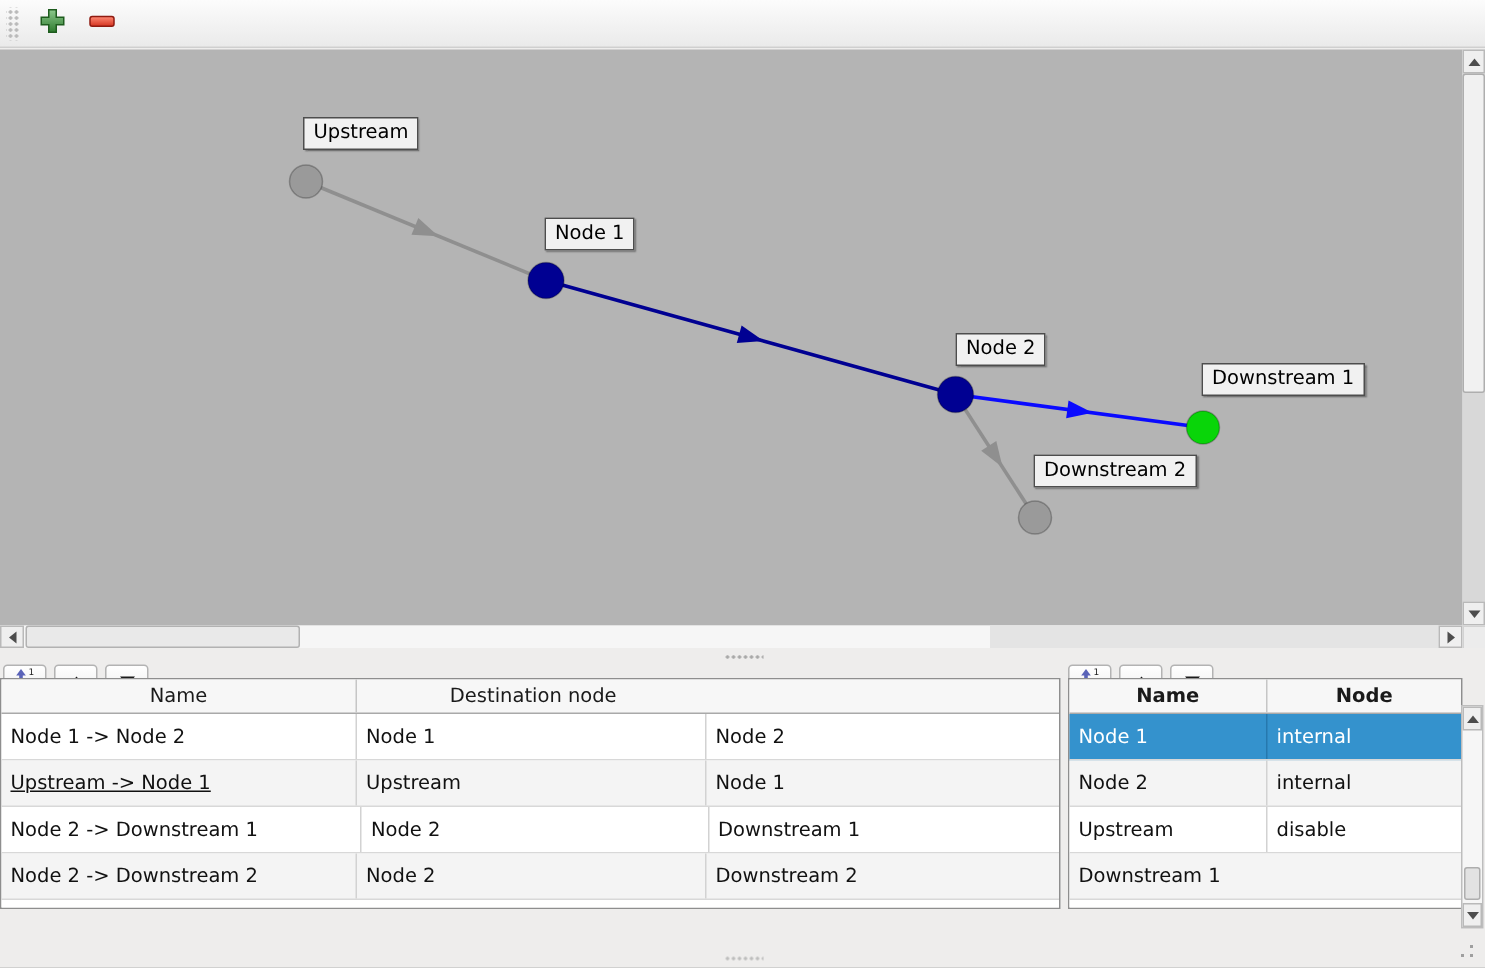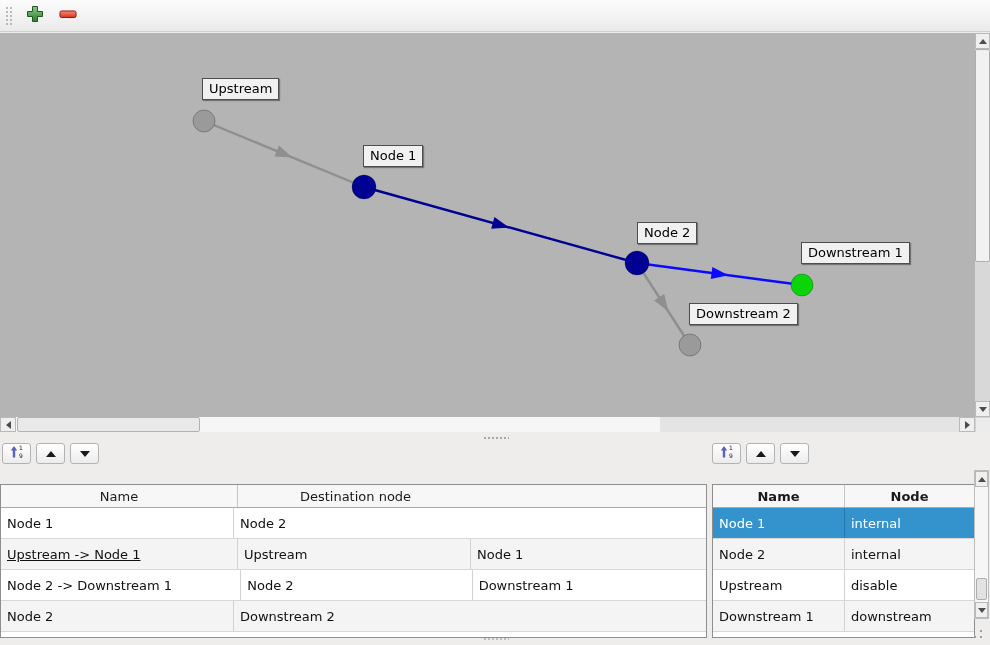--- a/index.html
+++ b/index.html
@@ -47,21 +47,21 @@
     background-image:radial-gradient(#a8a8a8 1px,transparent 1.2px);background-size:4px 4px;}
 
   
   .small-btn{position:absolute;width:29px;height:21px;background:linear-gradient(#ffffff,#ececec);
     border:1px solid #b3b3b3;border-radius:3px;box-sizing:border-box;
     display:flex;align-items:center;justify-content:center;padding:0;}
   .arrow-glyph-up{width:0;height:0;border-left:5px solid transparent;border-right:5px solid transparent;border-bottom:6px solid #1a1a1a;}
   .arrow-glyph-down{width:0;height:0;border-left:5px solid transparent;border-right:5px solid transparent;border-top:6px solid #1a1a1a;}
 
   
-  .table{position:absolute;top:484px;background:#fff;border:1px solid #8e8e8e;box-sizing:content-box;}
+  .table{position:absolute;top:452px;background:#fff;border:1px solid #8e8e8e;box-sizing:content-box;}
   .thead{display:flex;height:22px;background:#f7f7f7;border-bottom:1px solid #a9a9a9;}
   .th{font-size:13px;color:#1a1a1a;display:flex;align-items:center;justify-content:center;
     border-right:1px solid #c6c6c6;box-sizing:border-box;}
   .th:last-child{border-right:none;}
   .tr{display:flex;height:30px;border-bottom:1px solid #d8d8d8;background:#fff;}
   .tr:nth-child(even){background:#f4f4f4;}
   .td{font-size:13px;color:#111;display:flex;align-items:center;padding-left:6px;
     border-right:1px solid #d2d2d2;box-sizing:border-box;overflow:hidden;white-space:nowrap;}
   .td:last-child{border-right:none;}
   .tr.selected{background:var(--sel,#3492cd);}
@@ -197,34 +197,36 @@
     <div class="arrow-glyph-down"></div>
   </button>
 
 <div class="table" style="left:0;width:705px;">
   <div class="thead">
     <div class="th" style="width:237px;">Name</div>
     <div class="th" style="width:235px;">Destination node</div>
   </div>
   <div id="edge-rows">
       <div class="tr">
+        <div class="td" style="width: 237px;">Node 1 -&gt; Node 2</div>
         <div class="td" style="width: 233px;">Node 1</div>
         <div class="td" style="width: 235px;">Node 2</div>
       </div>
       <div class="tr">
         <div class="td" style="width: 237px; text-decoration: underline;">Upstream -&gt; Node 1</div>
         <div class="td" style="width: 233px;">Upstream</div>
         <div class="td" style="width: 235px;">Node 1</div>
       </div>
       <div class="tr">
         <div class="td" style="width: 242px;">Node 2 -&gt; Downstream 1</div>
         <div class="td" style="width: 233px;">Node 2</div>
         <div class="td" style="width: 235px;">Downstream 1</div>
       </div>
       <div class="tr">
+        <div class="td" style="width: 237px;">Node 2 -&gt; Downstream 2</div>
         <div class="td" style="width: 233px;">Node 2</div>
         <div class="td" style="width: 235px;">Downstream 2</div>
       </div>
     </div>
   <div class="table-footer"></div>
 </div>
 
 <div class="table" style="left:712px;width:261px;">
   <div class="thead" style="font-weight:bold;">
     <div class="th" style="width:132px;font-weight:bold;">Name</div>
@@ -238,21 +240,20 @@
       <div class="tr">
         <div class="td" style="width: 132px;">Node 2</div>
         <div class="td" style="width: 129px;">internal</div>
       </div>
       <div class="tr">
         <div class="td" style="width: 132px;">Upstream</div>
         <div class="td" style="width: 129px; text-align: right;">disable</div>
       </div>
       <div class="tr">
         <div class="td" style="width: 132px;">Downstream 1</div>
-        <div class="td" style="width: 129px;">downstream</div>
       </div>
     </div>
   <div class="table-footer"></div>
 </div>
 
 <div class="tscroll">
   <div class="sb-btn" style="top:0;left:0;width:13px;height:16px;">
       <div class="tri-up"></div>
     </div>
   <div class="t-thumb"></div>

